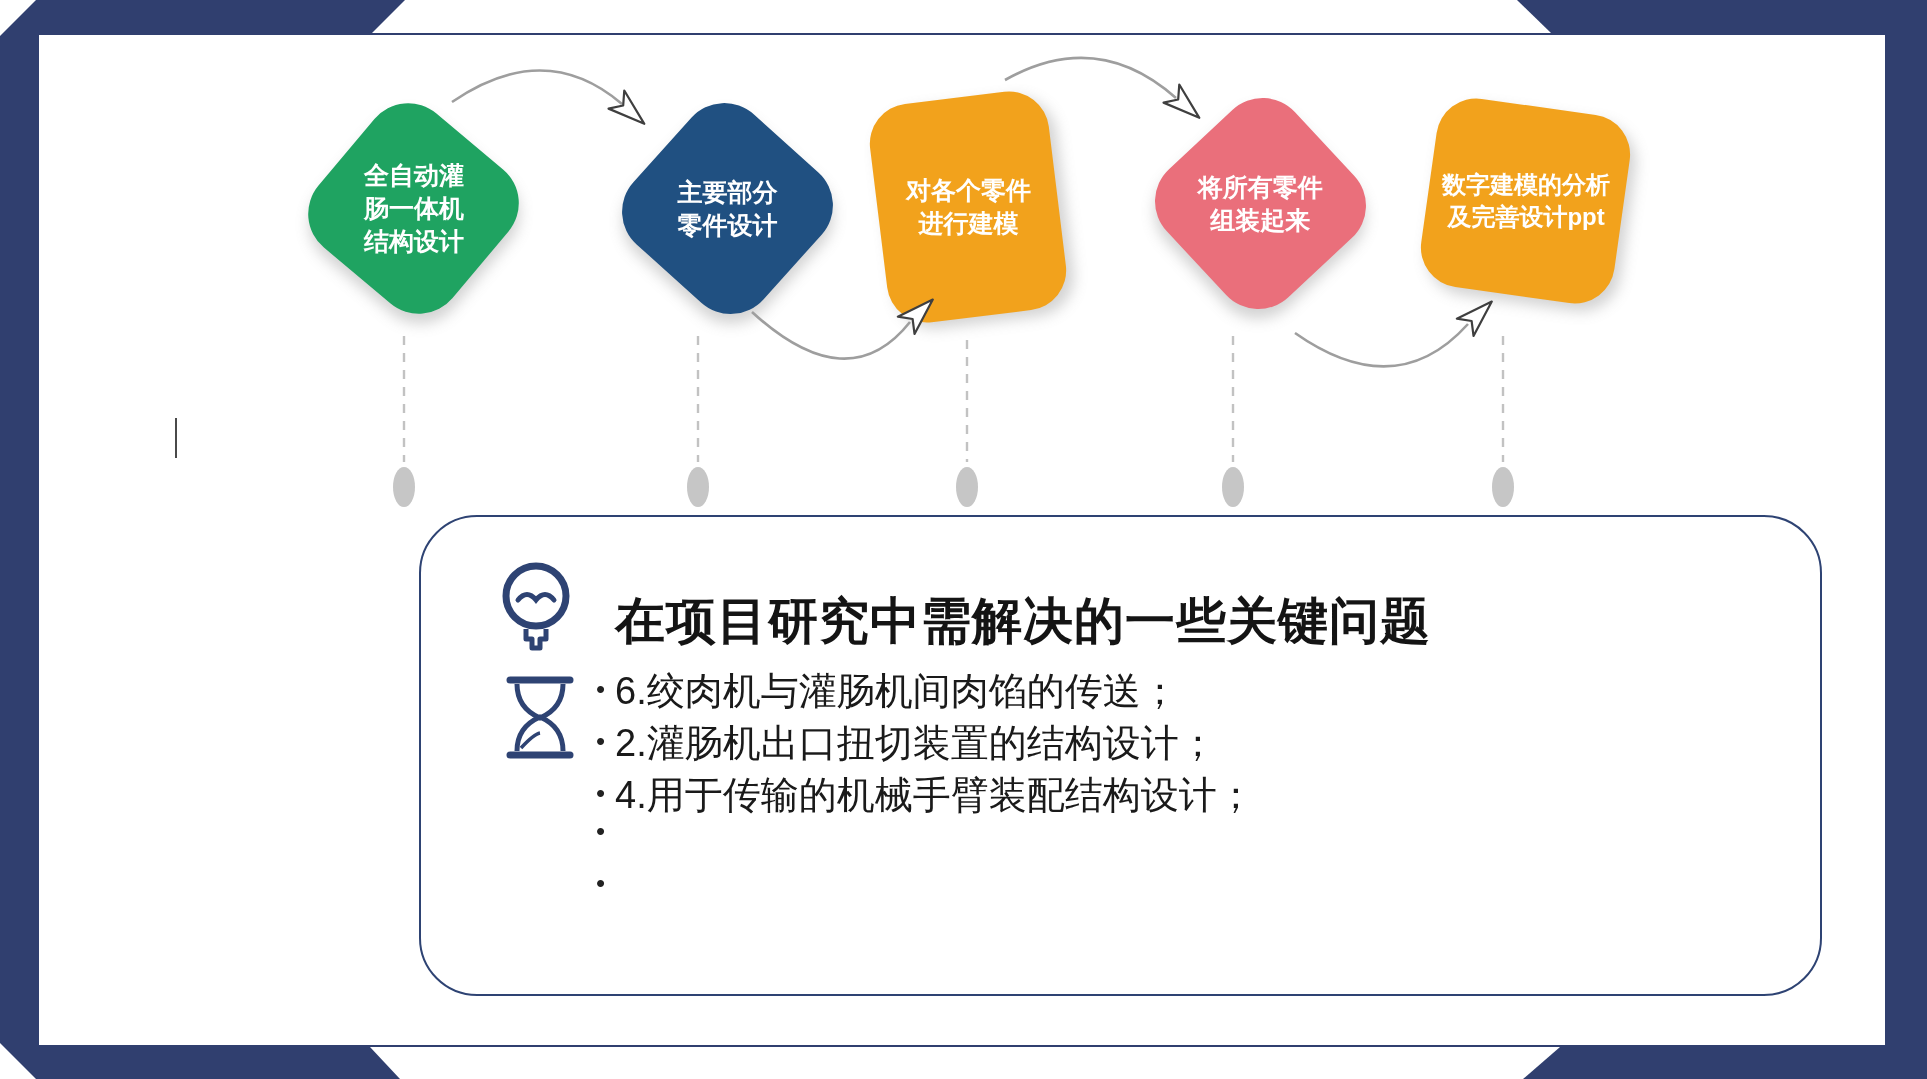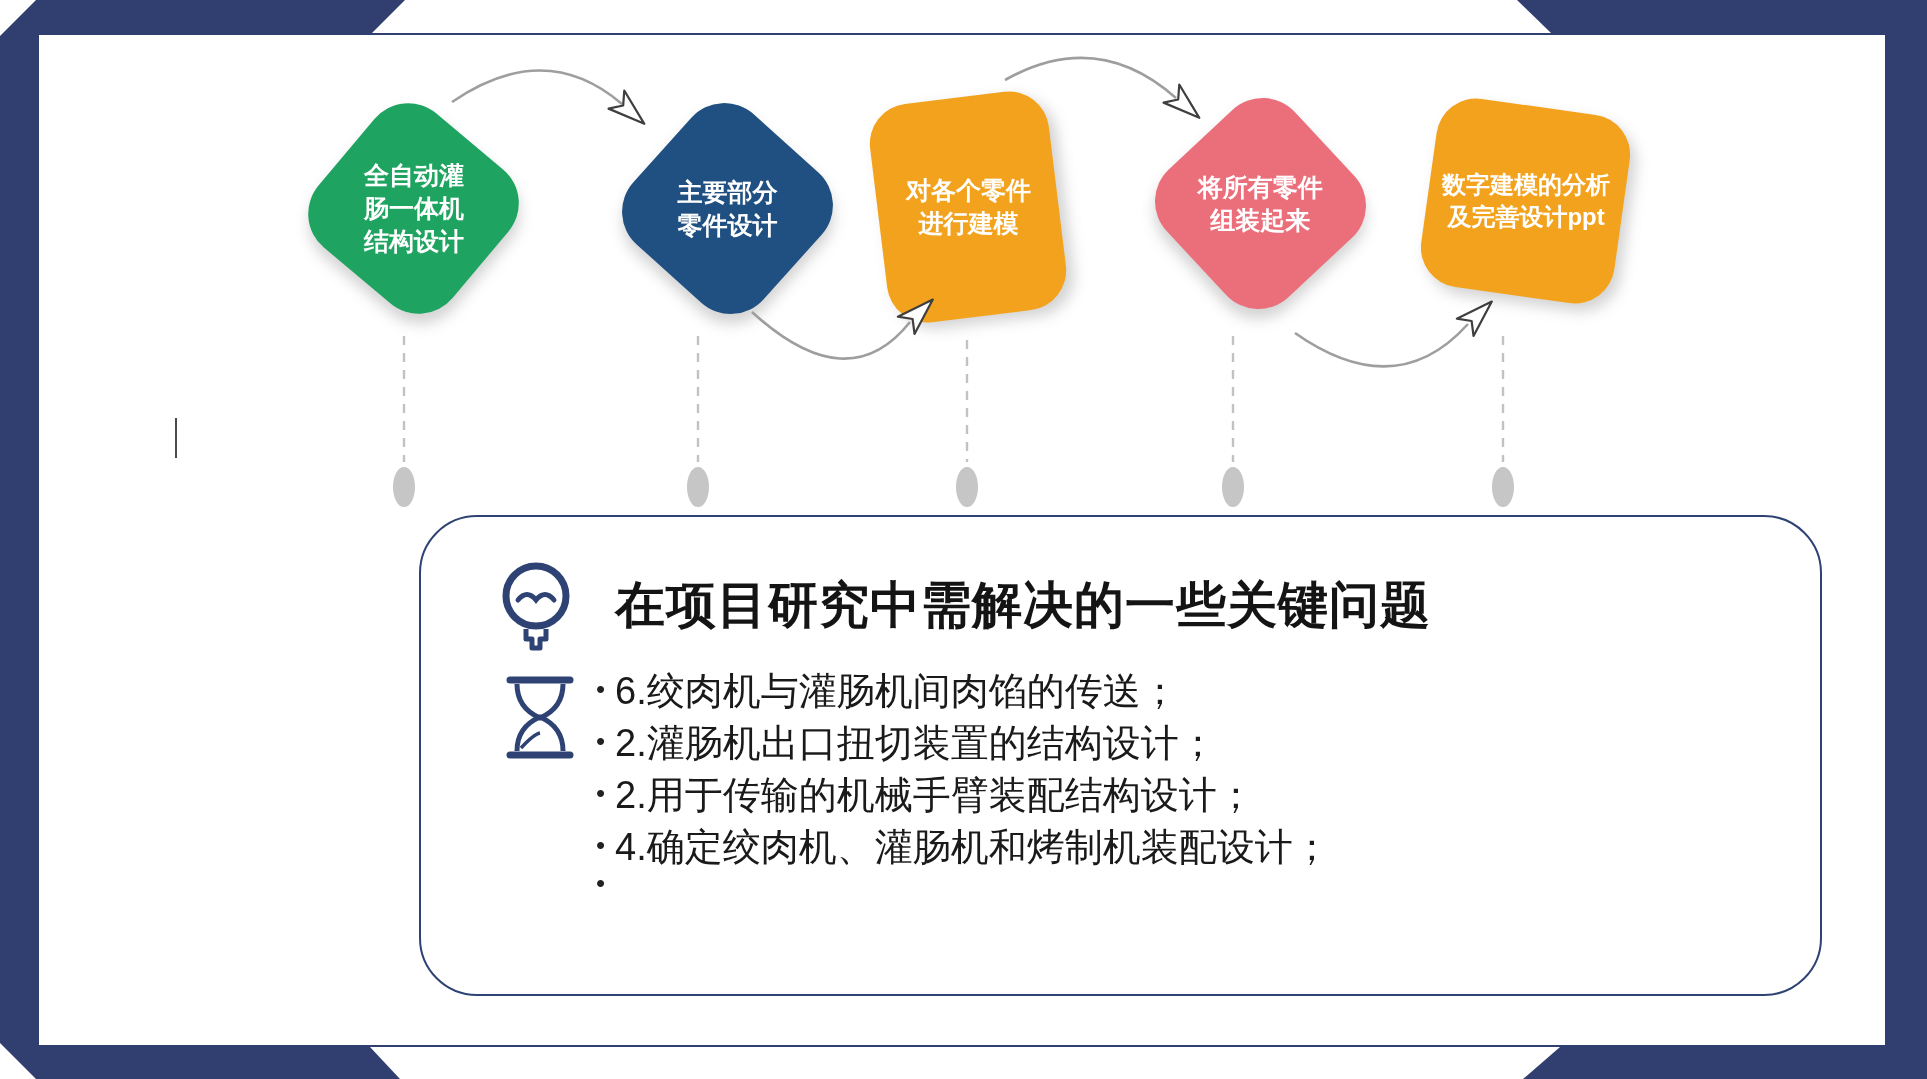--- a/index.html
+++ b/index.html
@@ -43,21 +43,21 @@
   .overlay{position:absolute;left:0;top:0;width:1927px;height:1079px;pointer-events:none;}
   .arc{fill:none;stroke:#9e9e9e;stroke-width:2.6px;}
   .ah{fill:#ffffff;stroke:#3f3f3f;stroke-width:2.2px;stroke-linejoin:round;}
   .dash{stroke:#c2c2c2;stroke-width:2.4px;stroke-dasharray:9 8;}
   .dot{fill:#c6c6c6;}
   .stray{stroke:#4a4a4a;stroke-width:2px;}
 
   
   .callout{position:absolute;left:419px;top:515px;width:1403px;height:481px;
     border:2.5px solid #2e4373;border-radius:58px;box-sizing:border-box;background:#ffffff;}
-  .callout-title{position:absolute;left:615px;top:572px;font-size:50px;font-weight:600;
+  .callout-title{position:absolute;left:615px;top:588px;font-size:50px;font-weight:600;
     color:#141414;letter-spacing:1px;white-space:nowrap;}
   .icon-svg{position:absolute;}
   .bulb-svg{left:495px;top:552px;}
   .hour-svg{left:504px;top:668px;}
   .issues{position:absolute;left:596px;top:666px;width:1210px;}
   .issue{display:flex;align-items:baseline;height:52px;font-size:38px;color:#1a1a1a;white-space:nowrap;}
   .issue .bullet{font-size:26px;margin-right:10px;color:#222222;position:relative;top:-6px;}
 </style>
 </head>
 <body>
@@ -160,24 +160,23 @@
     <div class="issue">
       <span class="bullet">•</span>
       <span>6.绞肉机与灌肠机间肉馅的传送；</span>
     </div>
     <div class="issue">
       <span class="bullet">•</span>
       <span>2.灌肠机出口扭切装置的结构设计；</span>
     </div>
     <div class="issue">
       <span class="bullet">•</span>
-      <span>2.用于传输的机械手臂装配结构设计；</span>
+      <span>4.用于传输的机械手臂装配结构设计；</span>
     </div>
     <div class="issue">
       <span class="bullet">•</span>
-      <span>4.确定绞肉机、灌肠机和烤制机装配设计；</span>
     </div>
     <div class="issue">
       <span class="bullet">•</span>
     </div>
   </div>
 
 </div>
 
 </body></html>

